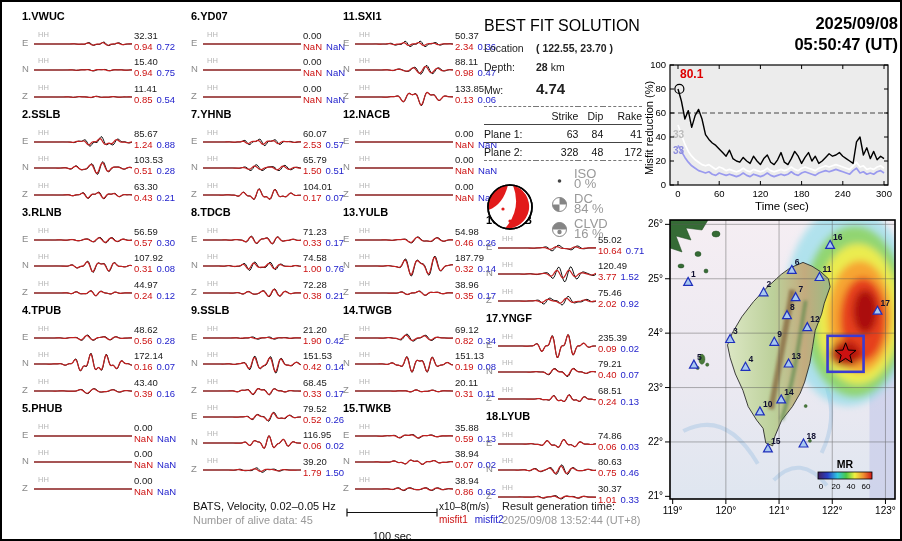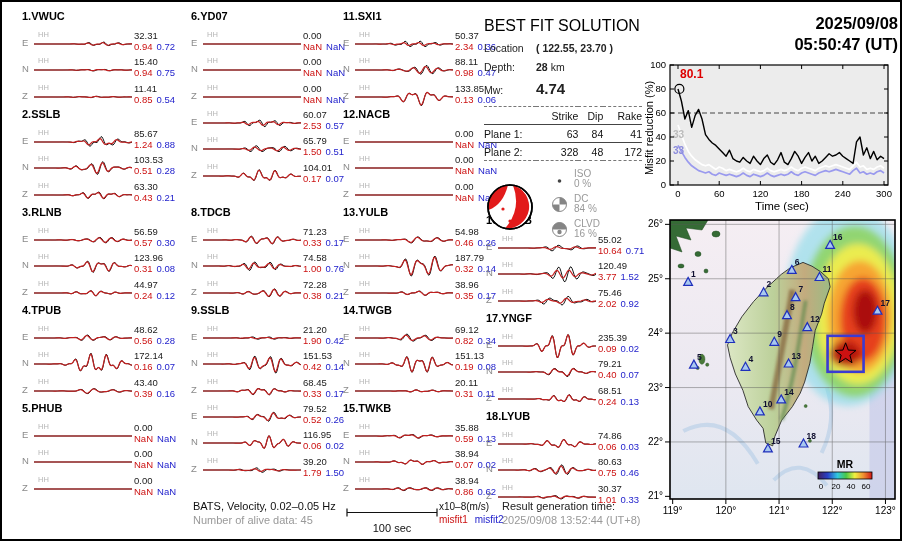--- a/index.html
+++ b/index.html
@@ -29,31 +29,31 @@
   .bf-table{border-collapse:collapse;margin-top:9px;width:158px;font-size:10.5px;color:#111;}
   .bf-table td{padding:2.5px 0;text-align:right;}
   .bf-table td:first-child{text-align:left;width:52px;}
   tr.hdr td{border-top:1px dashed #777;border-bottom:1px solid #444;}
   tr.p1 td{border-bottom:1px solid #444;}
   tr.p2 td{border-bottom:1px dashed #777;}
   .mech{display:flex;margin-top:8px;align-items:center;}
   .decomps{margin-left:16px;}
   .ditem{display:flex;align-items:center;margin-bottom:5px;}
   .ditem svg{margin-right:7px;flex:none;}
-  .dlabel{font-size:10px;color:#999;line-height:10px;}
+  .dlabel{font-size:13px;color:#999;line-height:10px;}
   
   #hdr{position:absolute;left:648px;top:11px;width:248px;text-align:right;
        font-size:16.5px;font-weight:bold;line-height:21px;color:#000;}
   #misfit{position:absolute;left:642px;top:48px;}
   #mapsvg{position:absolute;left:642px;top:212px;}
   
   #f-bats{position:absolute;left:191px;top:497px;font-size:11px;color:#111;line-height:14px;}
   #f-bats .sub{color:#999;}
   #f-scale{position:absolute;left:344px;top:501px;width:92px;text-align:center;}
-  #f-scale .lbl{font-size:11px;color:#111;margin-top:1px;}
+  #f-scale .lbl{font-size:11px;color:#111;margin-top:9px;}
   #f-units{position:absolute;left:437px;top:498px;font-size:10px;line-height:13px;color:#111;}
   #f-result{position:absolute;left:500px;top:497px;font-size:11px;line-height:14px;color:#222;}
   #f-result .sub{color:#999;}
 </style>
 </head>
 <body>
 
 <div id="frame">
 
   <div id="col1" class="col">
@@ -150,21 +150,21 @@
           </span>
         </div>
         <div class="crow">
           <span class="cl">N</span>
           <span class="hh">HH</span>
           <svg class="wv" width="98" height="27">
             <path d="M0,15.00L1,15.00L2,15.00L3,15.00L4,15.00L5,15.00L6,15.00L7,15.00L8,15.00L9,15.00L10,15.00L11,15.00L12,15.00L13,15.00L14,15.00L15,15.00L16,15.01L17,15.01L18,15.00L19,15.00L20,14.99L21,14.98L22,14.98L23,14.98L24,14.99L25,15.01L26,15.02L27,15.02L28,15.03L29,15.05L30,15.09L31,15.15L32,15.21L33,15.21L34,15.08L35,14.78L36,14.35L37,13.94L38,13.78L39,14.04L40,14.76L41,15.75L42,16.63L43,17.05L44,16.90L45,16.34L46,15.75L47,15.43L48,15.38L49,15.27L50,14.67L51,13.38L52,11.71L53,10.39L54,10.22L55,11.66L56,14.48L57,17.81L58,20.46L59,21.48L60,20.57L61,18.18L62,15.31L63,13.01L64,11.90L65,11.92L66,12.50L67,12.95L68,12.89L69,12.52L70,12.45L71,13.26L72,15.11L73,17.53L74,19.61L75,20.47L76,19.68L77,17.54L78,14.87L79,12.65L80,11.54L81,11.67L82,12.65L83,13.88L84,14.84L85,15.32L86,15.40L87,15.36L88,15.41L89,15.59L90,15.80L91,15.89L92,15.74L93,15.38L94,14.93L95,14.57L96,14.39L97,14.43L98,14.62" fill="none" stroke="#161616" stroke-width="1"></path>
             <path d="M0,15.00L1,15.00L2,15.00L3,15.00L4,15.00L5,15.00L6,15.00L7,15.00L8,15.00L9,15.00L10,15.00L11,15.00L12,15.00L13,15.00L14,15.00L15,15.00L16,15.00L17,15.00L18,15.00L19,14.99L20,14.99L21,14.98L22,14.98L23,14.98L24,15.00L25,15.01L26,15.02L27,15.02L28,15.03L29,15.05L30,15.09L31,15.14L32,15.17L33,15.14L34,14.99L35,14.71L36,14.35L37,14.06L38,14.02L39,14.36L40,15.04L41,15.87L42,16.54L43,16.79L44,16.58L45,16.09L46,15.61L47,15.34L48,15.22L49,14.94L50,14.21L51,12.99L52,11.66L53,10.87L54,11.21L55,12.90L56,15.56L57,18.32L58,20.22L59,20.59L60,19.37L61,17.09L62,14.65L63,12.86L64,12.11L65,12.23L66,12.70L67,12.99L68,12.94L69,12.79L70,13.06L71,14.13L72,15.96L73,18.01L74,19.49L75,19.74L76,18.60L77,16.48L78,14.17L79,12.46L80,11.80L81,12.17L82,13.15L83,14.22L84,14.99L85,15.34L86,15.42L87,15.42L88,15.49L89,15.65L90,15.79L91,15.77L92,15.55L93,15.19L94,14.80L95,14.52L96,14.43L97,14.52L98,14.71" fill="none" stroke="#c22020" stroke-width="1.2"></path>
           </svg>
           <span class="vals">
-            <div class="amp">123.96</div>
+            <div class="amp">107.92</div>
             <div><span class="m1">0.31</span><span class="m2">0.08</span></div>
           </span>
         </div>
         <div class="crow">
           <span class="cl">Z</span>
           <span class="hh">HH</span>
           <svg class="wv" width="98" height="27">
             <path d="M0,15.00L1,15.00L2,15.00L3,15.00L4,15.00L5,15.00L6,15.00L7,15.00L8,15.00L9,15.00L10,15.00L11,15.00L12,15.00L13,15.00L14,15.00L15,15.00L16,15.00L17,15.00L18,15.00L19,15.00L20,15.00L21,15.01L22,15.01L23,15.01L24,15.01L25,15.00L26,15.00L27,14.99L28,14.99L29,14.98L30,14.95L31,14.90L32,14.86L33,14.87L34,14.98L35,15.21L36,15.50L37,15.69L38,15.65L39,15.28L40,14.67L41,14.05L42,13.71L43,13.82L44,14.33L45,15.01L46,15.57L47,15.83L48,15.82L49,15.70L50,15.66L51,15.72L52,15.72L53,15.45L54,14.78L55,13.84L56,12.98L57,12.66L58,13.18L59,14.48L60,16.11L61,17.44L62,17.91L63,17.35L64,16.05L65,14.57L66,13.51L67,13.16L68,13.45L69,14.05L70,14.61L71,14.93L72,15.06L73,15.16L74,15.39L75,15.70L76,15.95L77,15.96L78,15.63L79,15.08L80,14.51L81,14.16L82,14.14L83,14.40L84,14.80L85,15.16L86,15.36L87,15.37L88,15.26L89,15.12L90,15.00L91,14.95L92,14.94L93,14.95L94,14.96L95,14.97L96,14.97L97,14.98L98,14.99" fill="none" stroke="#161616" stroke-width="1"></path>
             <path d="M0,15.00L1,15.00L2,15.00L3,15.00L4,15.00L5,15.00L6,15.00L7,15.00L8,15.00L9,15.00L10,15.00L11,15.00L12,15.00L13,15.00L14,15.00L15,15.00L16,15.00L17,15.00L18,15.00L19,15.00L20,15.00L21,15.01L22,15.01L23,15.01L24,15.01L25,15.00L26,15.00L27,14.99L28,14.99L29,14.97L30,14.94L31,14.90L32,14.88L33,14.91L34,15.03L35,15.24L36,15.48L37,15.61L38,15.51L39,15.13L40,14.59L41,14.08L42,13.85L43,14.01L44,14.50L45,15.10L46,15.57L47,15.77L48,15.77L49,15.69L50,15.66L51,15.67L52,15.58L53,15.22L54,14.54L55,13.71L56,13.07L57,12.98L58,13.63L59,14.90L60,16.32L61,17.35L62,17.57L63,16.91L64,15.67L65,14.40L66,13.55L67,13.33L68,13.65L69,14.19L70,14.66L71,14.95L72,15.10L73,15.25L74,15.49L75,15.75L76,15.91L77,15.81L78,15.44L79,14.92L80,14.44L81,14.19L82,14.24L83,14.53L84,14.90L85,15.20L86,15.35L87,15.33L88,15.22L89,15.09L90,14.99L91,14.95L92,14.94L93,14.95L94,14.96L95,14.97L96,14.97L97,14.98L98,14.99" fill="none" stroke="#c22020" stroke-width="1.2"></path>
           </svg>
@@ -287,20 +287,21 @@
             <path d="M0,15.00L1,15.00L2,15.00L3,15.00L4,15.00L5,15.00L6,15.00L7,15.00L8,15.00L9,15.00L10,15.00L11,15.00L12,15.00L13,15.00L14,15.00L15,15.00L16,15.00L17,15.00L18,15.00L19,15.00L20,15.00L21,15.00L22,15.00L23,15.00L24,15.00L25,15.00L26,15.00L27,15.00L28,15.00L29,15.00L30,15.00L31,15.00L32,15.00L33,15.00L34,15.00L35,15.00L36,15.00L37,15.00L38,15.00L39,15.00L40,15.00L41,15.00L42,15.00L43,15.00L44,15.00L45,15.00L46,15.00L47,15.00L48,15.00L49,15.00L50,15.00L51,15.00L52,15.00L53,15.00L54,15.00L55,15.00L56,15.00L57,15.00L58,15.00L59,15.00L60,15.00L61,15.00L62,15.00L63,15.00L64,15.00L65,15.00L66,15.00L67,15.00L68,15.00L69,15.00L70,15.00L71,15.00L72,15.00L73,15.00L74,15.00L75,15.00L76,15.00L77,15.00L78,15.00L79,15.00L80,15.00L81,15.00L82,15.00L83,15.00L84,15.00L85,15.00L86,15.00L87,15.00L88,15.00L89,15.00L90,15.00L91,15.00L92,15.00L93,15.00L94,15.00L95,15.00L96,15.00L97,15.00L98,15.00" fill="none" stroke="#161616" stroke-width="1"></path>
             <path d="M0,15.00L1,15.00L2,15.00L3,15.00L4,15.00L5,15.00L6,15.00L7,15.00L8,15.00L9,15.00L10,15.00L11,15.00L12,15.00L13,15.00L14,15.00L15,15.00L16,15.00L17,15.00L18,15.00L19,15.00L20,15.00L21,15.00L22,15.00L23,15.00L24,15.00L25,15.00L26,15.00L27,15.00L28,15.00L29,15.00L30,15.00L31,15.00L32,15.00L33,15.00L34,15.00L35,15.00L36,15.00L37,15.00L38,15.00L39,15.00L40,15.00L41,15.00L42,15.00L43,15.00L44,15.00L45,15.00L46,15.00L47,15.00L48,15.00L49,15.00L50,15.00L51,15.00L52,15.00L53,15.00L54,15.00L55,15.00L56,15.00L57,15.00L58,15.00L59,15.00L60,15.00L61,15.00L62,15.00L63,15.00L64,15.00L65,15.00L66,15.00L67,15.00L68,15.00L69,15.00L70,15.00L71,15.00L72,15.00L73,15.00L74,15.00L75,15.00L76,15.00L77,15.00L78,15.00L79,15.00L80,15.00L81,15.00L82,15.00L83,15.00L84,15.00L85,15.00L86,15.00L87,15.00L88,15.00L89,15.00L90,15.00L91,15.00L92,15.00L93,15.00L94,15.00L95,15.00L96,15.00L97,15.00L98,15.00" fill="none" stroke="#c22020" stroke-width="1.2"></path>
           </svg>
           <span class="vals">
             <div class="amp">0.00</div>
             <div><span class="m1">NaN</span><span class="m2">NaN</span></div>
           </span>
         </div>
       </div>
       <div class="stn">
+        <div class="stn-title"><span>7.</span><span class="stn-code">YHNB</span></div>
         <div class="crow">
           <span class="cl">E</span>
           <span class="hh">HH</span>
           <svg class="wv" width="98" height="27">
             <path d="M0,15.00L1,15.00L2,15.00L3,15.00L4,15.00L5,15.00L6,15.00L7,15.00L8,15.00L9,15.00L10,15.00L11,15.00L12,15.00L13,15.00L14,15.00L15,15.01L16,15.01L17,15.01L18,15.01L19,15.00L20,15.00L21,15.00L22,15.00L23,14.99L24,14.96L25,14.92L26,14.89L27,14.90L28,14.96L29,15.08L30,15.21L31,15.30L32,15.30L33,15.21L34,15.08L35,14.99L36,14.99L37,14.98L38,14.84L39,14.45L40,13.87L41,13.40L42,13.42L43,14.15L44,15.45L45,16.80L46,17.60L47,17.52L48,16.68L49,15.61L50,14.82L51,14.56L52,14.61L53,14.53L54,13.99L55,13.07L56,12.25L57,12.16L58,13.15L59,15.01L60,17.06L61,18.45L62,18.63L63,17.68L64,16.16L65,14.84L66,14.19L67,14.15L68,14.29L69,14.14L70,13.59L71,12.93L72,12.69L73,13.25L74,14.53L75,16.05L76,17.16L77,17.46L78,16.93L79,15.97L80,15.06L81,14.53L82,14.43L83,14.55L84,14.65L85,14.60L86,14.46L87,14.38L88,14.49L89,14.78L90,15.14L91,15.42L92,15.51L93,15.43L94,15.24L95,15.05L96,14.93L97,14.90L98,14.91" fill="none" stroke="#161616" stroke-width="1"></path>
             <path d="M0,15.00L1,15.00L2,15.00L3,15.00L4,15.00L5,15.00L6,15.00L7,15.00L8,15.00L9,15.00L10,15.00L11,15.00L12,15.00L13,15.00L14,15.00L15,15.00L16,15.00L17,15.00L18,15.00L19,15.00L20,15.00L21,15.00L22,14.99L23,14.97L24,14.96L25,14.96L26,14.97L27,15.01L28,15.07L29,15.13L30,15.15L31,15.13L32,15.06L33,14.99L34,14.94L35,14.92L36,14.89L37,14.79L38,14.58L39,14.34L40,14.24L41,14.44L42,14.99L43,15.74L44,16.38L45,16.60L46,16.31L47,15.65L48,14.97L49,14.55L50,14.43L51,14.46L52,14.38L53,14.07L54,13.66L55,13.46L56,13.76L57,14.64L58,15.84L59,16.90L60,17.37L61,17.08L62,16.20L63,15.16L64,14.40L65,14.11L66,14.17L67,14.27L68,14.19L69,13.94L70,13.73L71,13.86L72,14.46L73,15.38L74,16.24L75,16.70L76,16.58L77,16.00L78,15.28L79,14.71L80,14.45L81,14.47L82,14.60L83,14.68L84,14.67L85,14.63L86,14.66L87,14.80L88,15.03L89,15.25L90,15.38L91,15.38L92,15.26L93,15.10L94,14.97L95,14.90L96,14.90L97,14.93L98,14.95" fill="none" stroke="#c22020" stroke-width="1.2"></path>
           </svg>
           <span class="vals">
             <div class="amp">60.07</div>
             <div><span class="m1">2.53</span><span class="m2">0.57</span></div>

